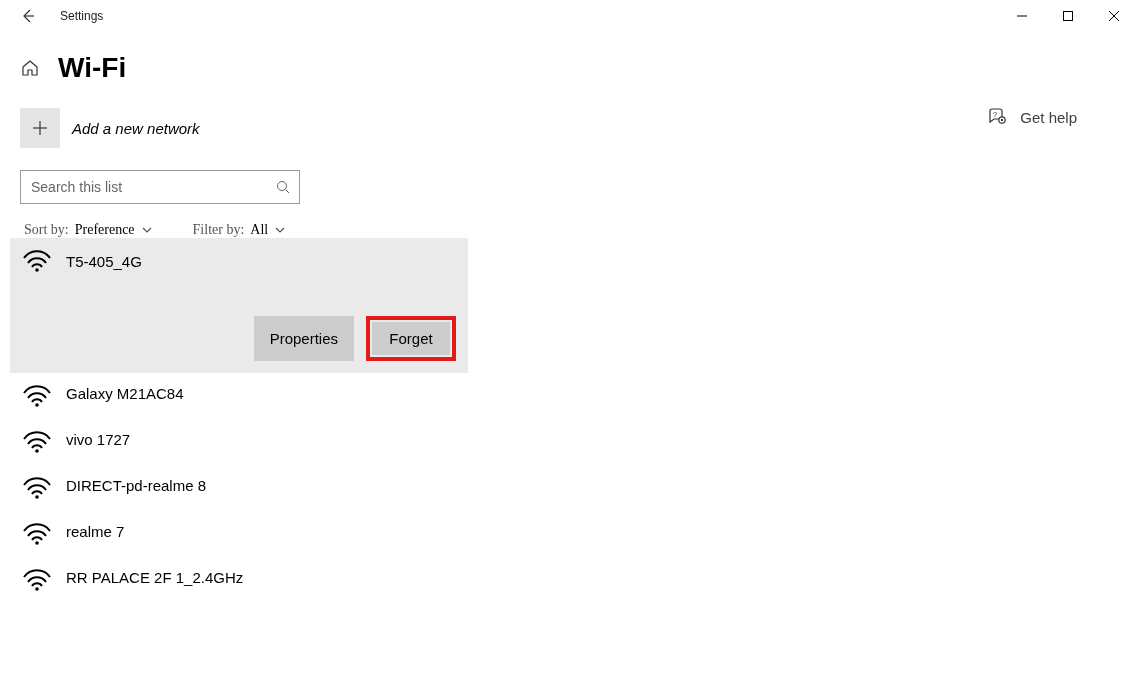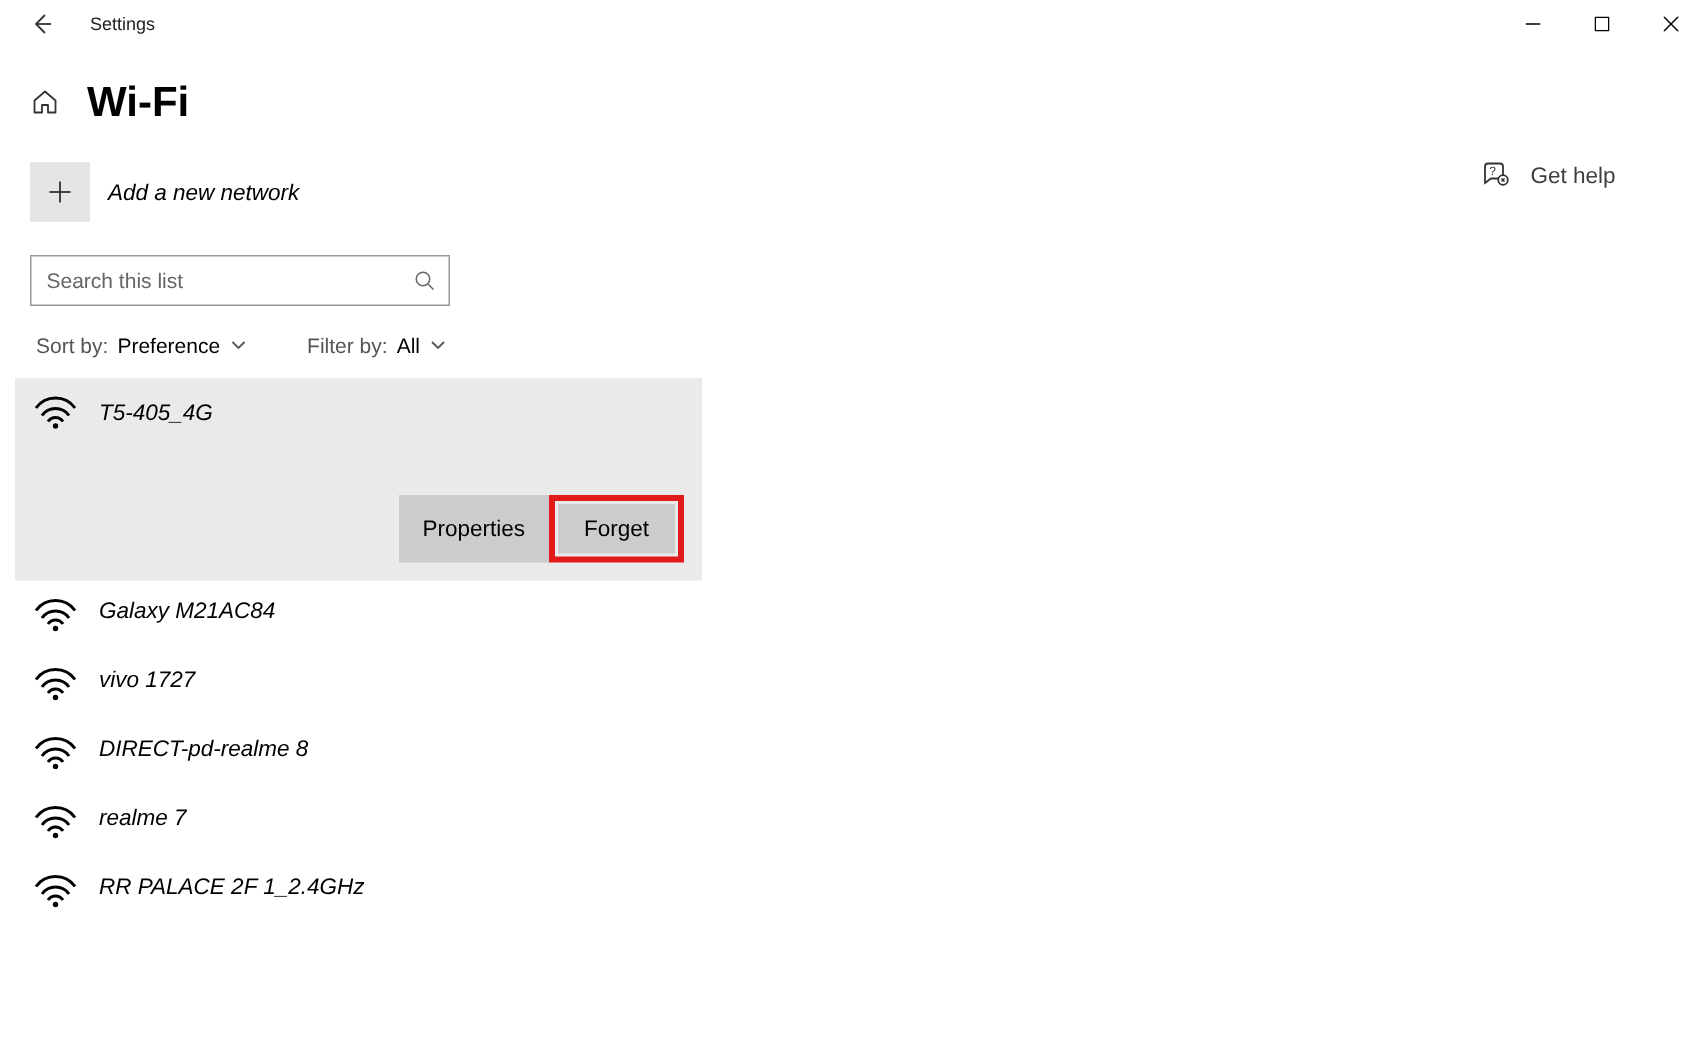--- a/index.html
+++ b/index.html
@@ -103,22 +103,22 @@
   .search-icon {
     width: 16px; height: 16px;
     display: flex; align-items: center; justify-content: center;
   }
   .filters-row {
     display: flex;
     gap: 40px;
     align-items: center;
     font-size: 14px;
     color: #333;
-    margin-bottom: 14px;
     padding-left: 4px;
+    font-family: Liberation Serif, serif;
   }
   .filter-item { display: flex; align-items: center; gap: 6px; cursor: pointer; }
   .filter-label { color: #555; }
   .filter-value { color: #000; }
   .chev { width: 12px; height: 12px; display:flex; align-items:center; justify-content:center; }
   .network-list {
     width: 458px;
     margin-left: -10px;
   }
   .network-item {
@@ -139,24 +139,24 @@
     align-items: center;
     gap: 14px;
   }
   .wifi-icon {
     width: 30px; height: 22px;
     margin-top: 2px;
   }
   .network-name {
     font-size: 15px;
     padding-top: 2px;
-    font-style: italic;
   }
   .network-actions {
     display: flex;
+    gap: 12px;
     align-self: flex-end;
     margin-top: 30px;
     margin-right: 2px;
   }
   .action-btn {
     background: #ccc;
     border: none;
     padding: 8px 16px;
     font-size: 15px;
     font-family: inherit;

